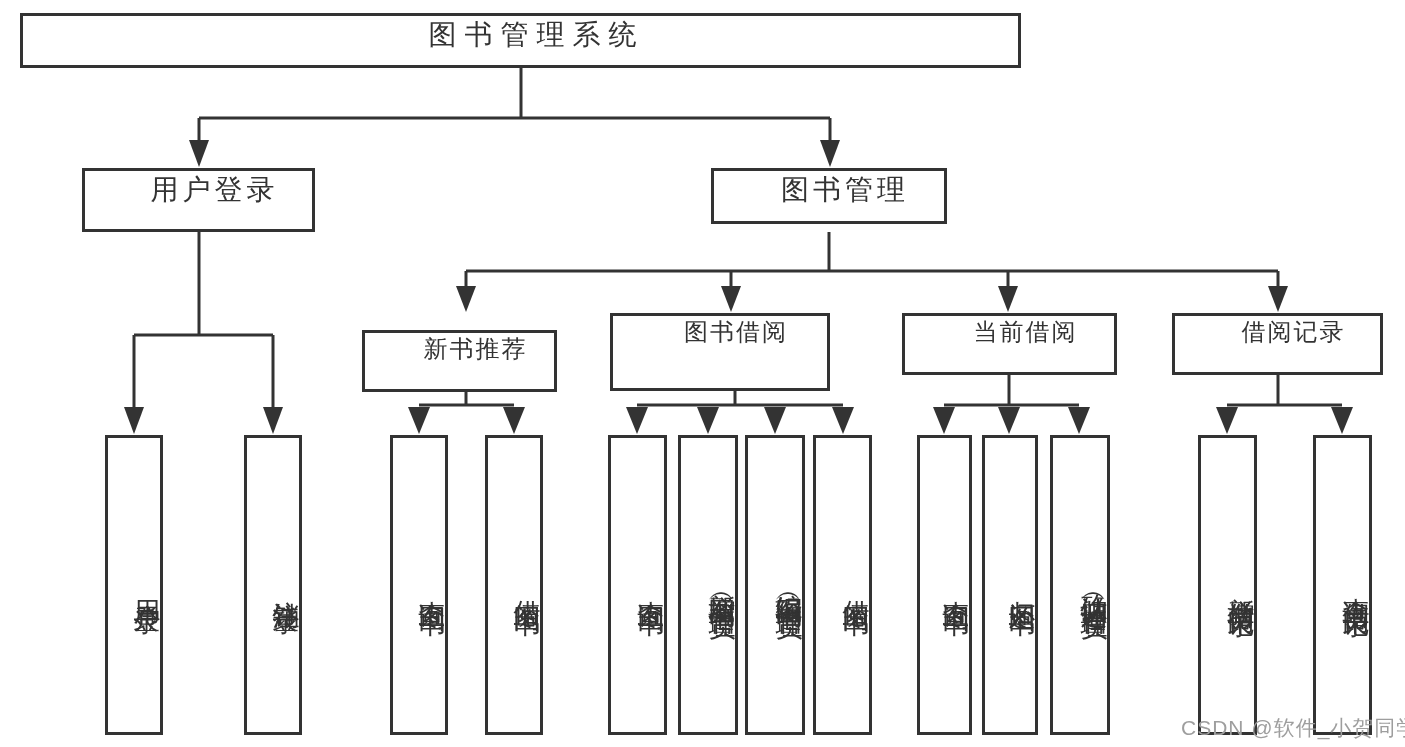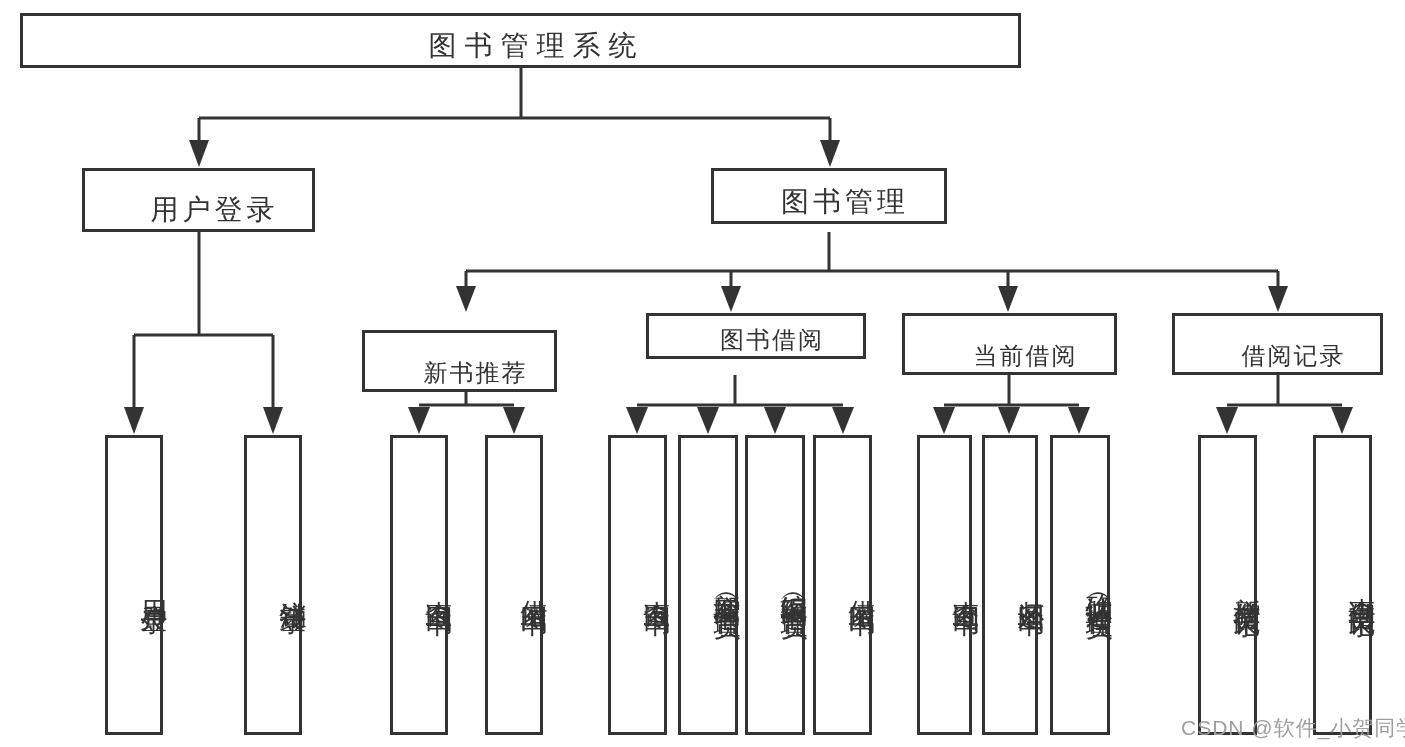--- a/index.html
+++ b/index.html
@@ -21,21 +21,21 @@
     left: 0;
     top: 0;
     z-index: 1;
   }
   .node {
     position: absolute;
     box-sizing: border-box;
     border: 3px solid #333333;
     background: #ffffff;
     display: flex;
-    align-items: flex-end;
+    align-items: flex-start;
     justify-content: center;
     z-index: 2;
     color: #333333;
     padding-left: 32px;
   }
   .h-node span { white-space: nowrap; }
   .fs-root { font-size: 28px; letter-spacing: 8px; }
   .fs-l2   { font-size: 28px; letter-spacing: 4px; }
   .fs-l3   { font-size: 24px; letter-spacing: 2px; }
   .v-node {
@@ -124,21 +124,21 @@
   <div class="node h-node fs-l2" style="left:82px;top:168px;width:233px;height:64px">
     <span>用户登录</span>
   </div>
   <div class="node h-node fs-l2" style="left:711px;top:168px;width:236px;height:56px">
     <span>图书管理</span>
   </div>
 
   <div class="node h-node fs-l3" style="left:362px;top:330px;width:195px;height:62px">
     <span>新书推荐</span>
   </div>
-  <div class="node h-node fs-l3" style="left:646px;top:313px;width:220px;height:46px">
+  <div class="node h-node fs-l3" style="left:610px;top:313px;width:220px;height:78px">
     <span>图书借阅</span>
   </div>
   <div class="node h-node fs-l3" style="left:1172px;top:313px;width:211px;height:62px">
     <span>借阅记录</span>
   </div>
   <div class="node h-node fs-l3" style="left:902px;top:313px;width:215px;height:62px">
     <span>当前借阅</span>
   </div>
 
   <div class="node v-node" style="left:105px;top:435px;width:58px;height:300px">

